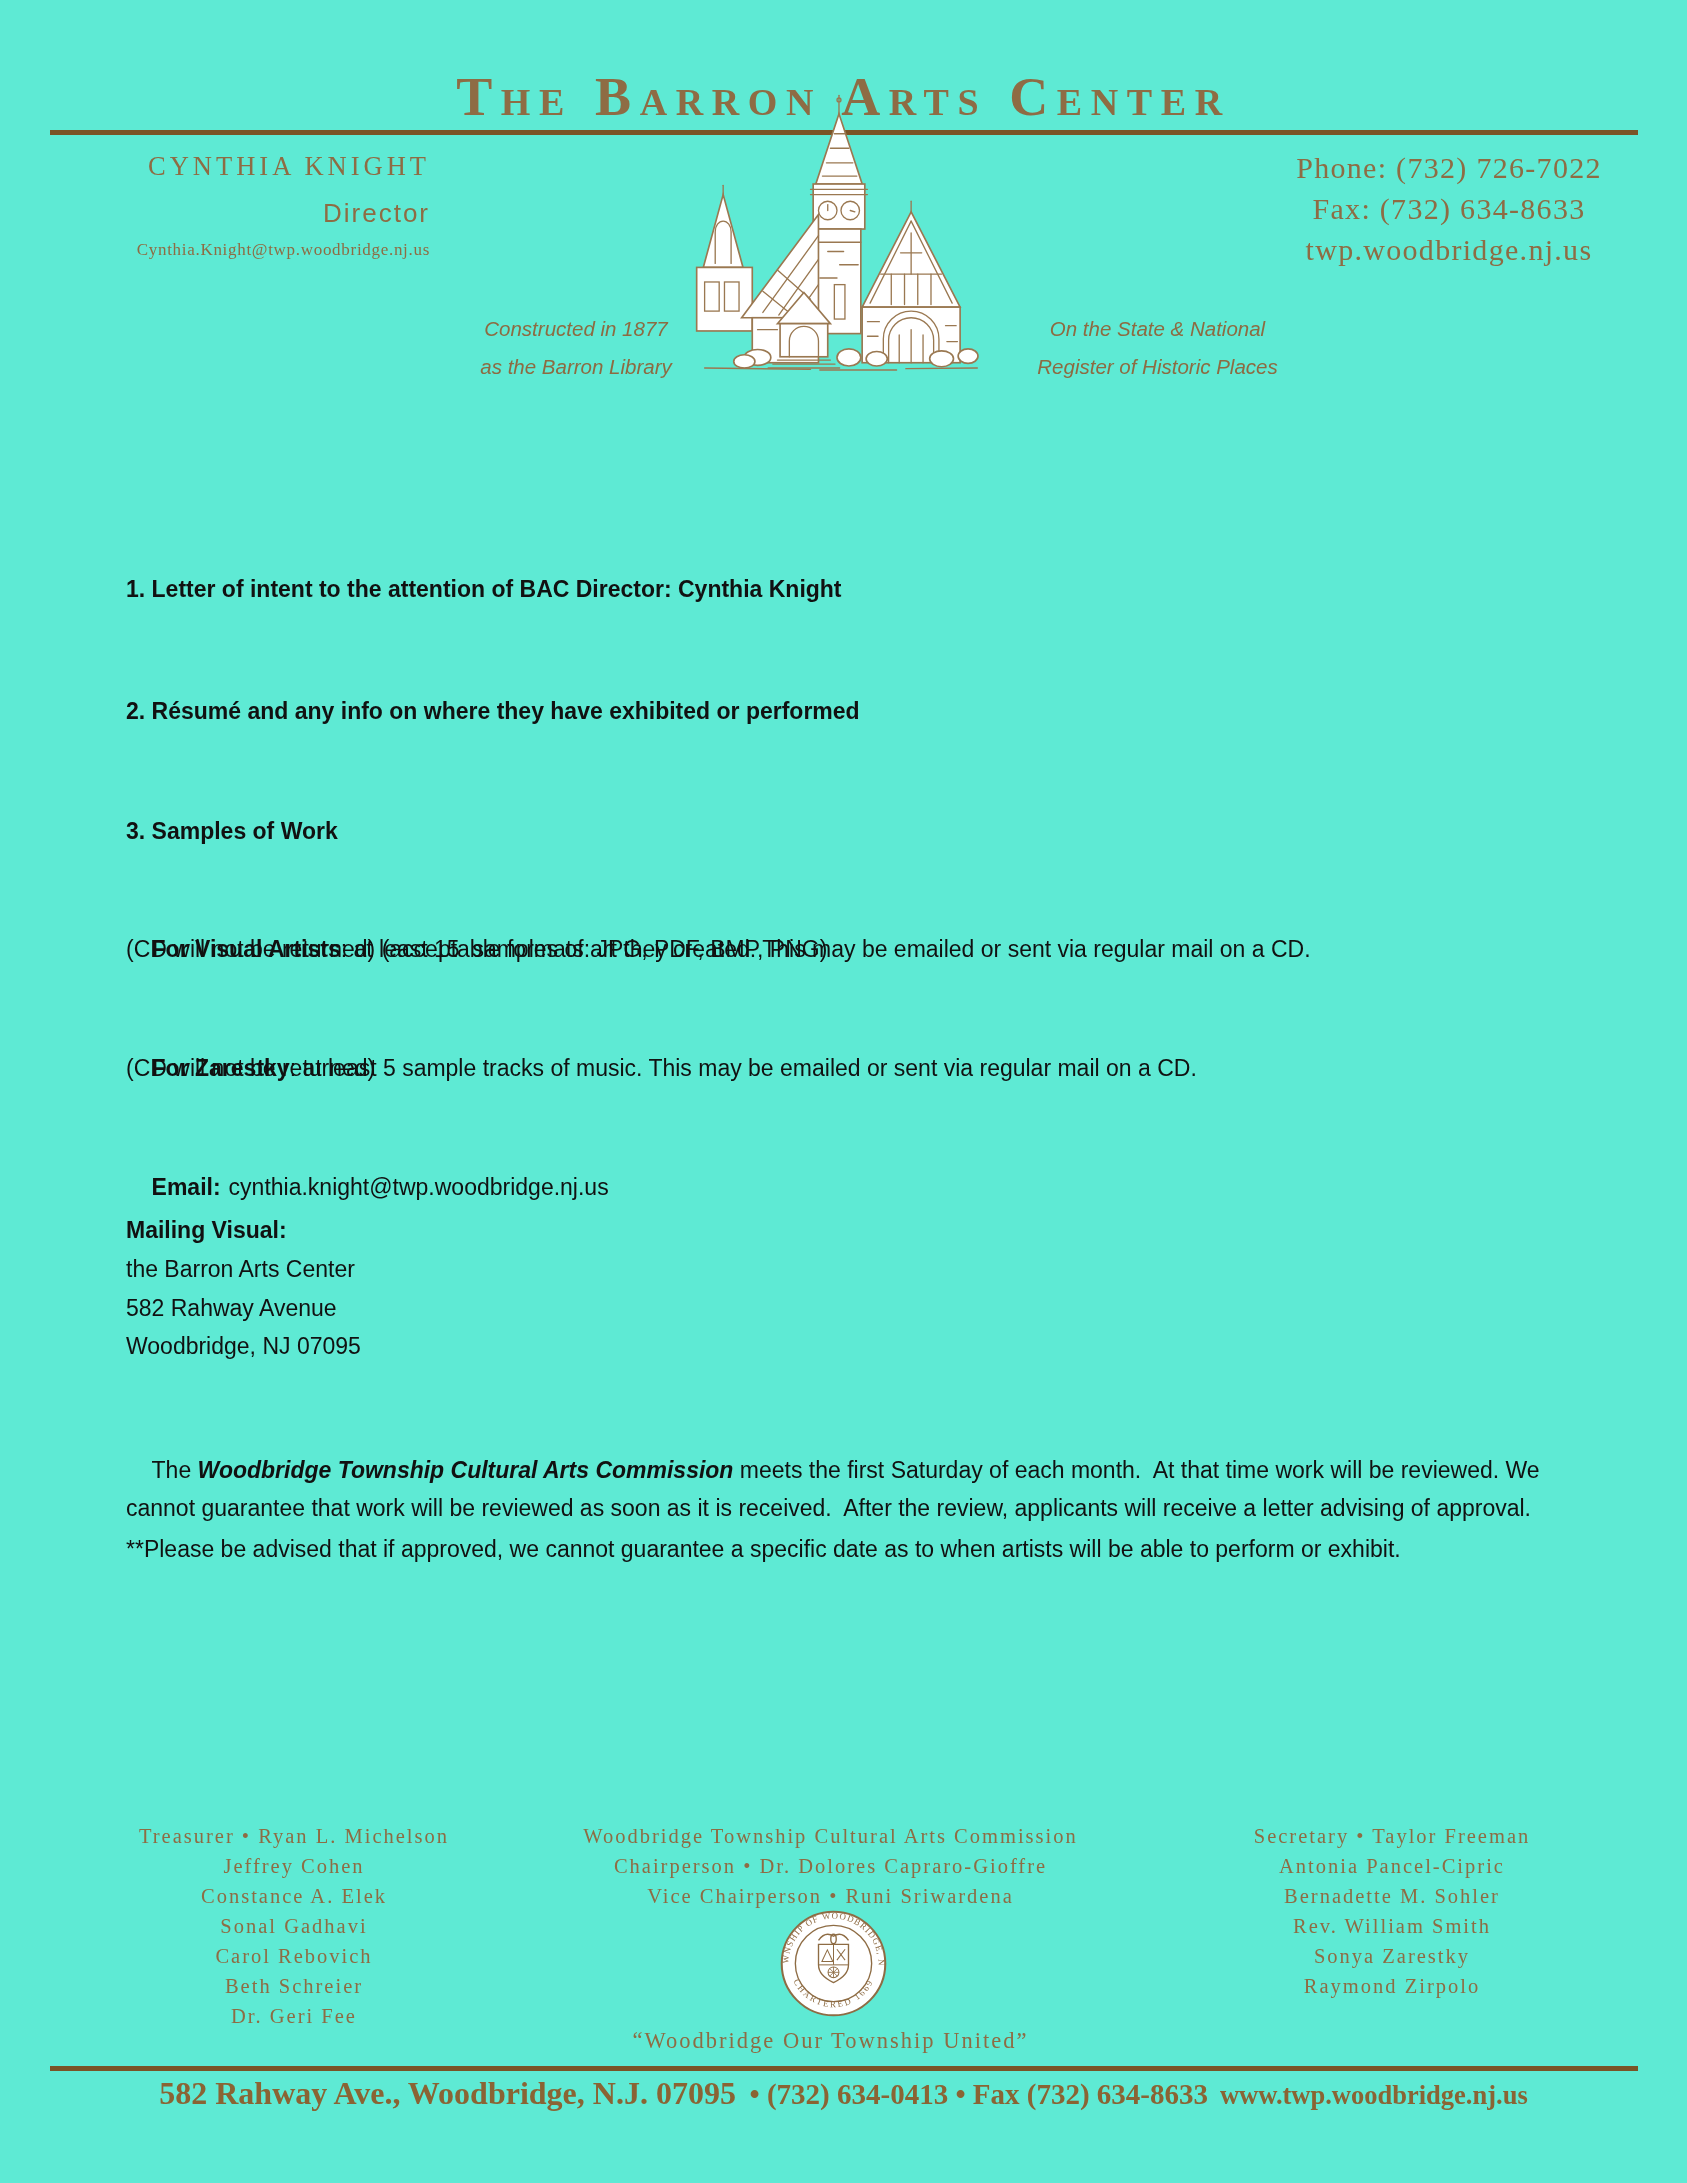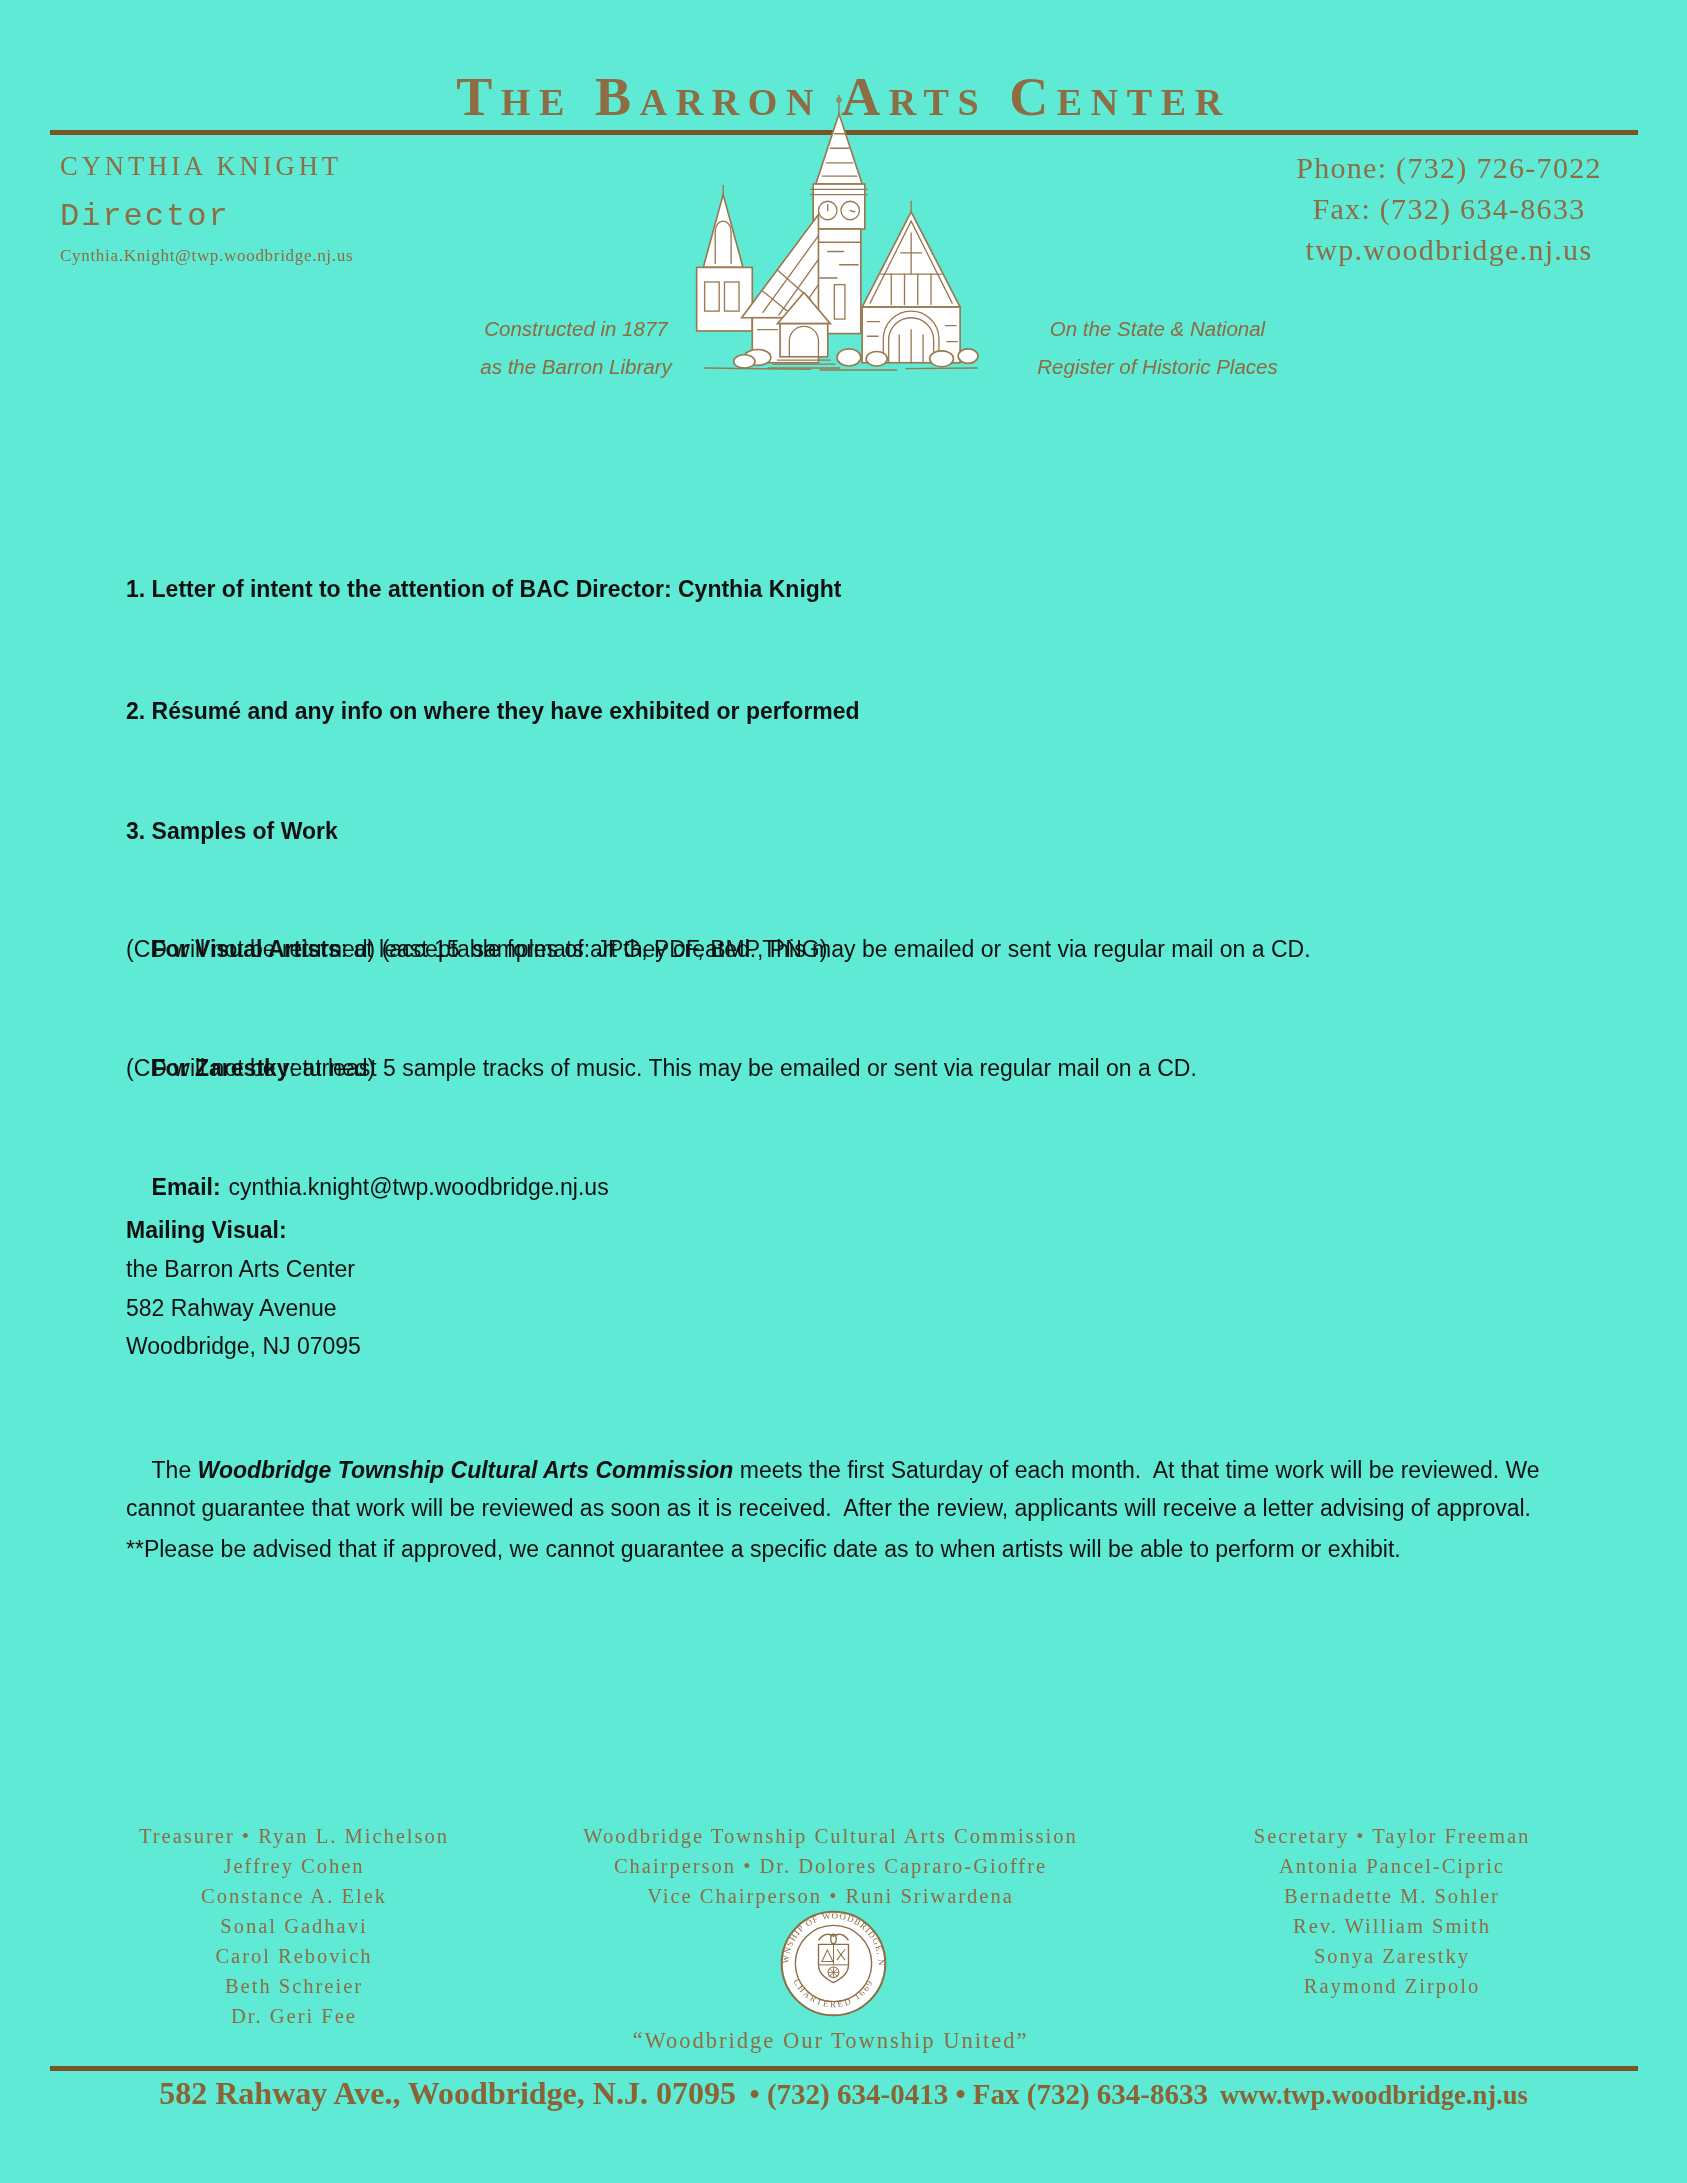--- a/index.html
+++ b/index.html
@@ -10,23 +10,23 @@
 
   
   .org-title {
     position:absolute; left:0; top:66px; width:100%;
     text-align:center; font-family:"Liberation Serif", serif;
     font-variant:small-caps; font-weight:700; font-size:54px;
     letter-spacing:8.6px; color:#8e6c44; white-space:nowrap;
   }
   .rule-top { position:absolute; left:50px; top:130px; width:1588px; height:5.3px; background:#7a5426; }
 
-  .contact-left { position:absolute; left:60px; top:151px; width:370px; text-align:left; color:#8e6c44; }
+  .contact-left { position:absolute; left:60px; top:151px; width:370px; text-align:right; color:#8e6c44; }
   .contact-left .name { font-family:"Liberation Serif", serif; font-size:26.5px; letter-spacing:4px; white-space:nowrap; }
-  .contact-left .role { font-family:Liberation Mono, monospace; font-size:32px; letter-spacing:2px; margin-top:16px; }
+  .contact-left .role { font-family:Liberation Sans, sans-serif; font-size:26px; letter-spacing:2px; margin-top:16px; }
   .contact-left .email { font-family:"Liberation Serif", serif; font-size:17px; letter-spacing:0.7px; margin-top:10.6px; white-space:nowrap; }
 
   .contact-right { position:absolute; left:1244px; top:147px; width:410px; text-align:center; color:#8e6c44;
     font-family:"Liberation Serif", serif; font-size:30px; letter-spacing:1.3px; line-height:41px; white-space:nowrap; }
 
   .building-svg { position:absolute; left:678px; top:94px; width:318px; height:278px; }
 
   .caption { position:absolute; top:310px; font-style:italic; font-size:20.5px; line-height:38px;
     color:#8d6b42; text-align:center; font-family:"Liberation Sans", sans-serif; }
   .caption-left  { left:457px;  width:238px; }

